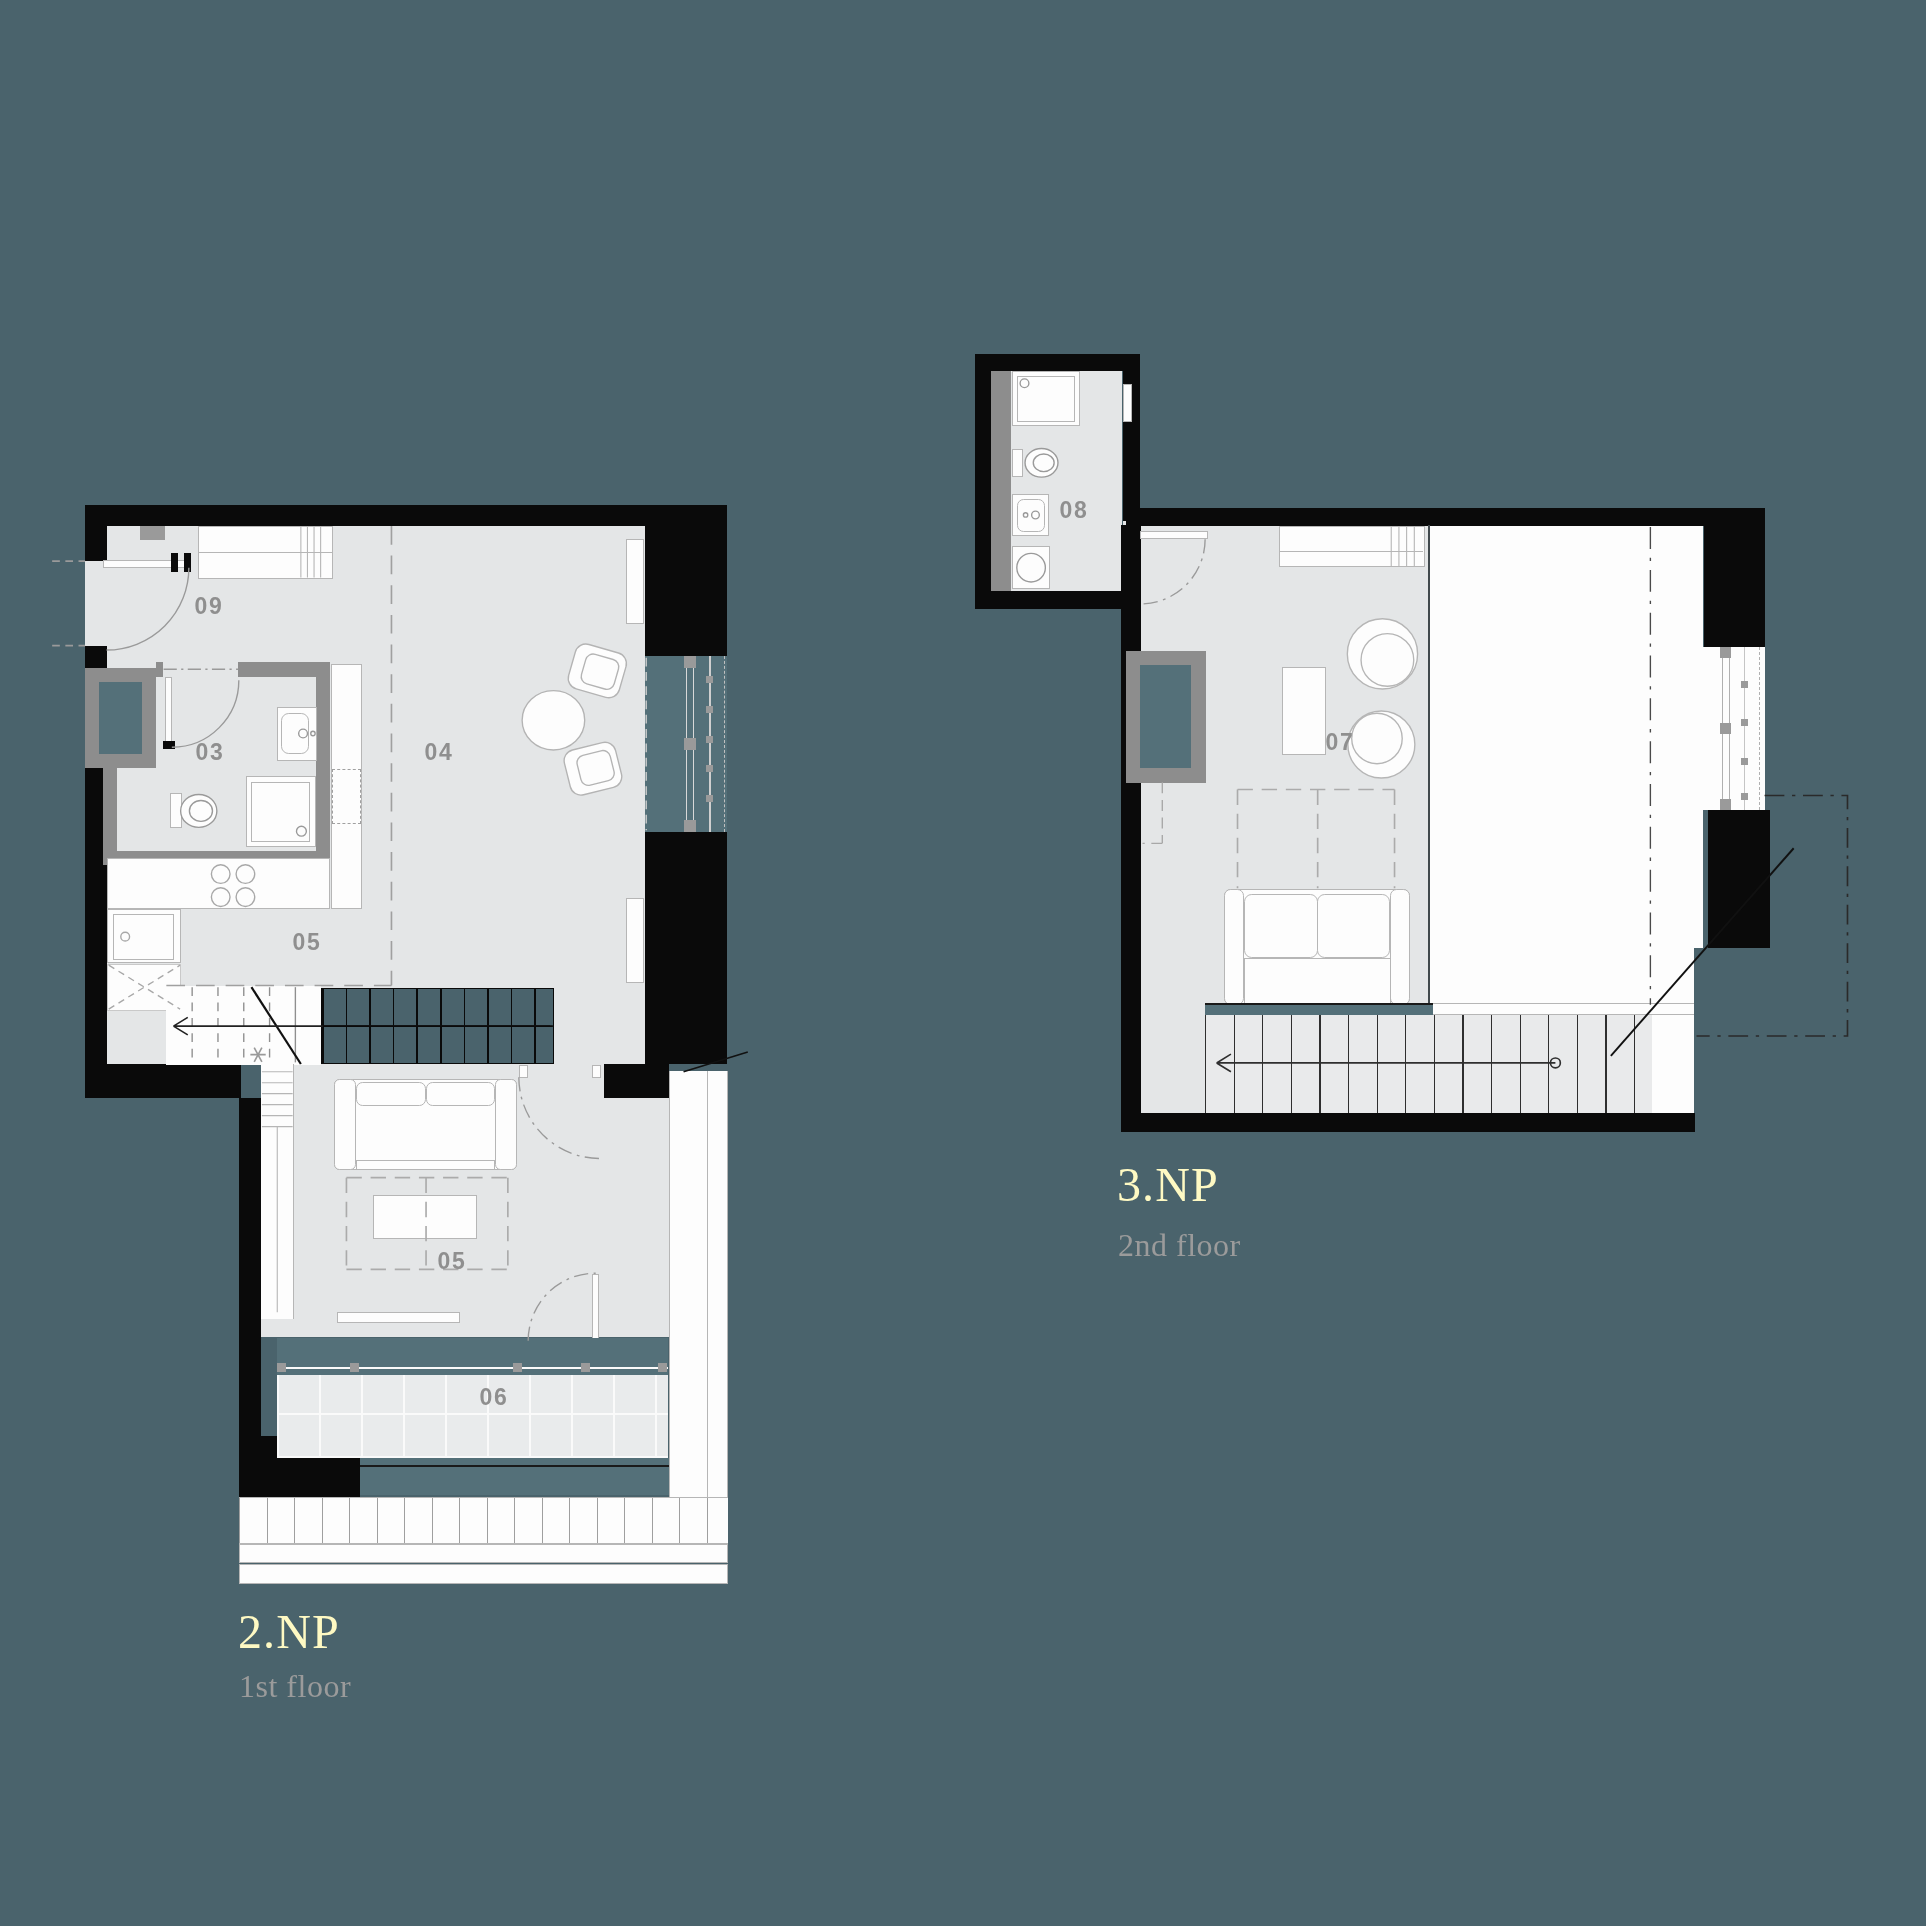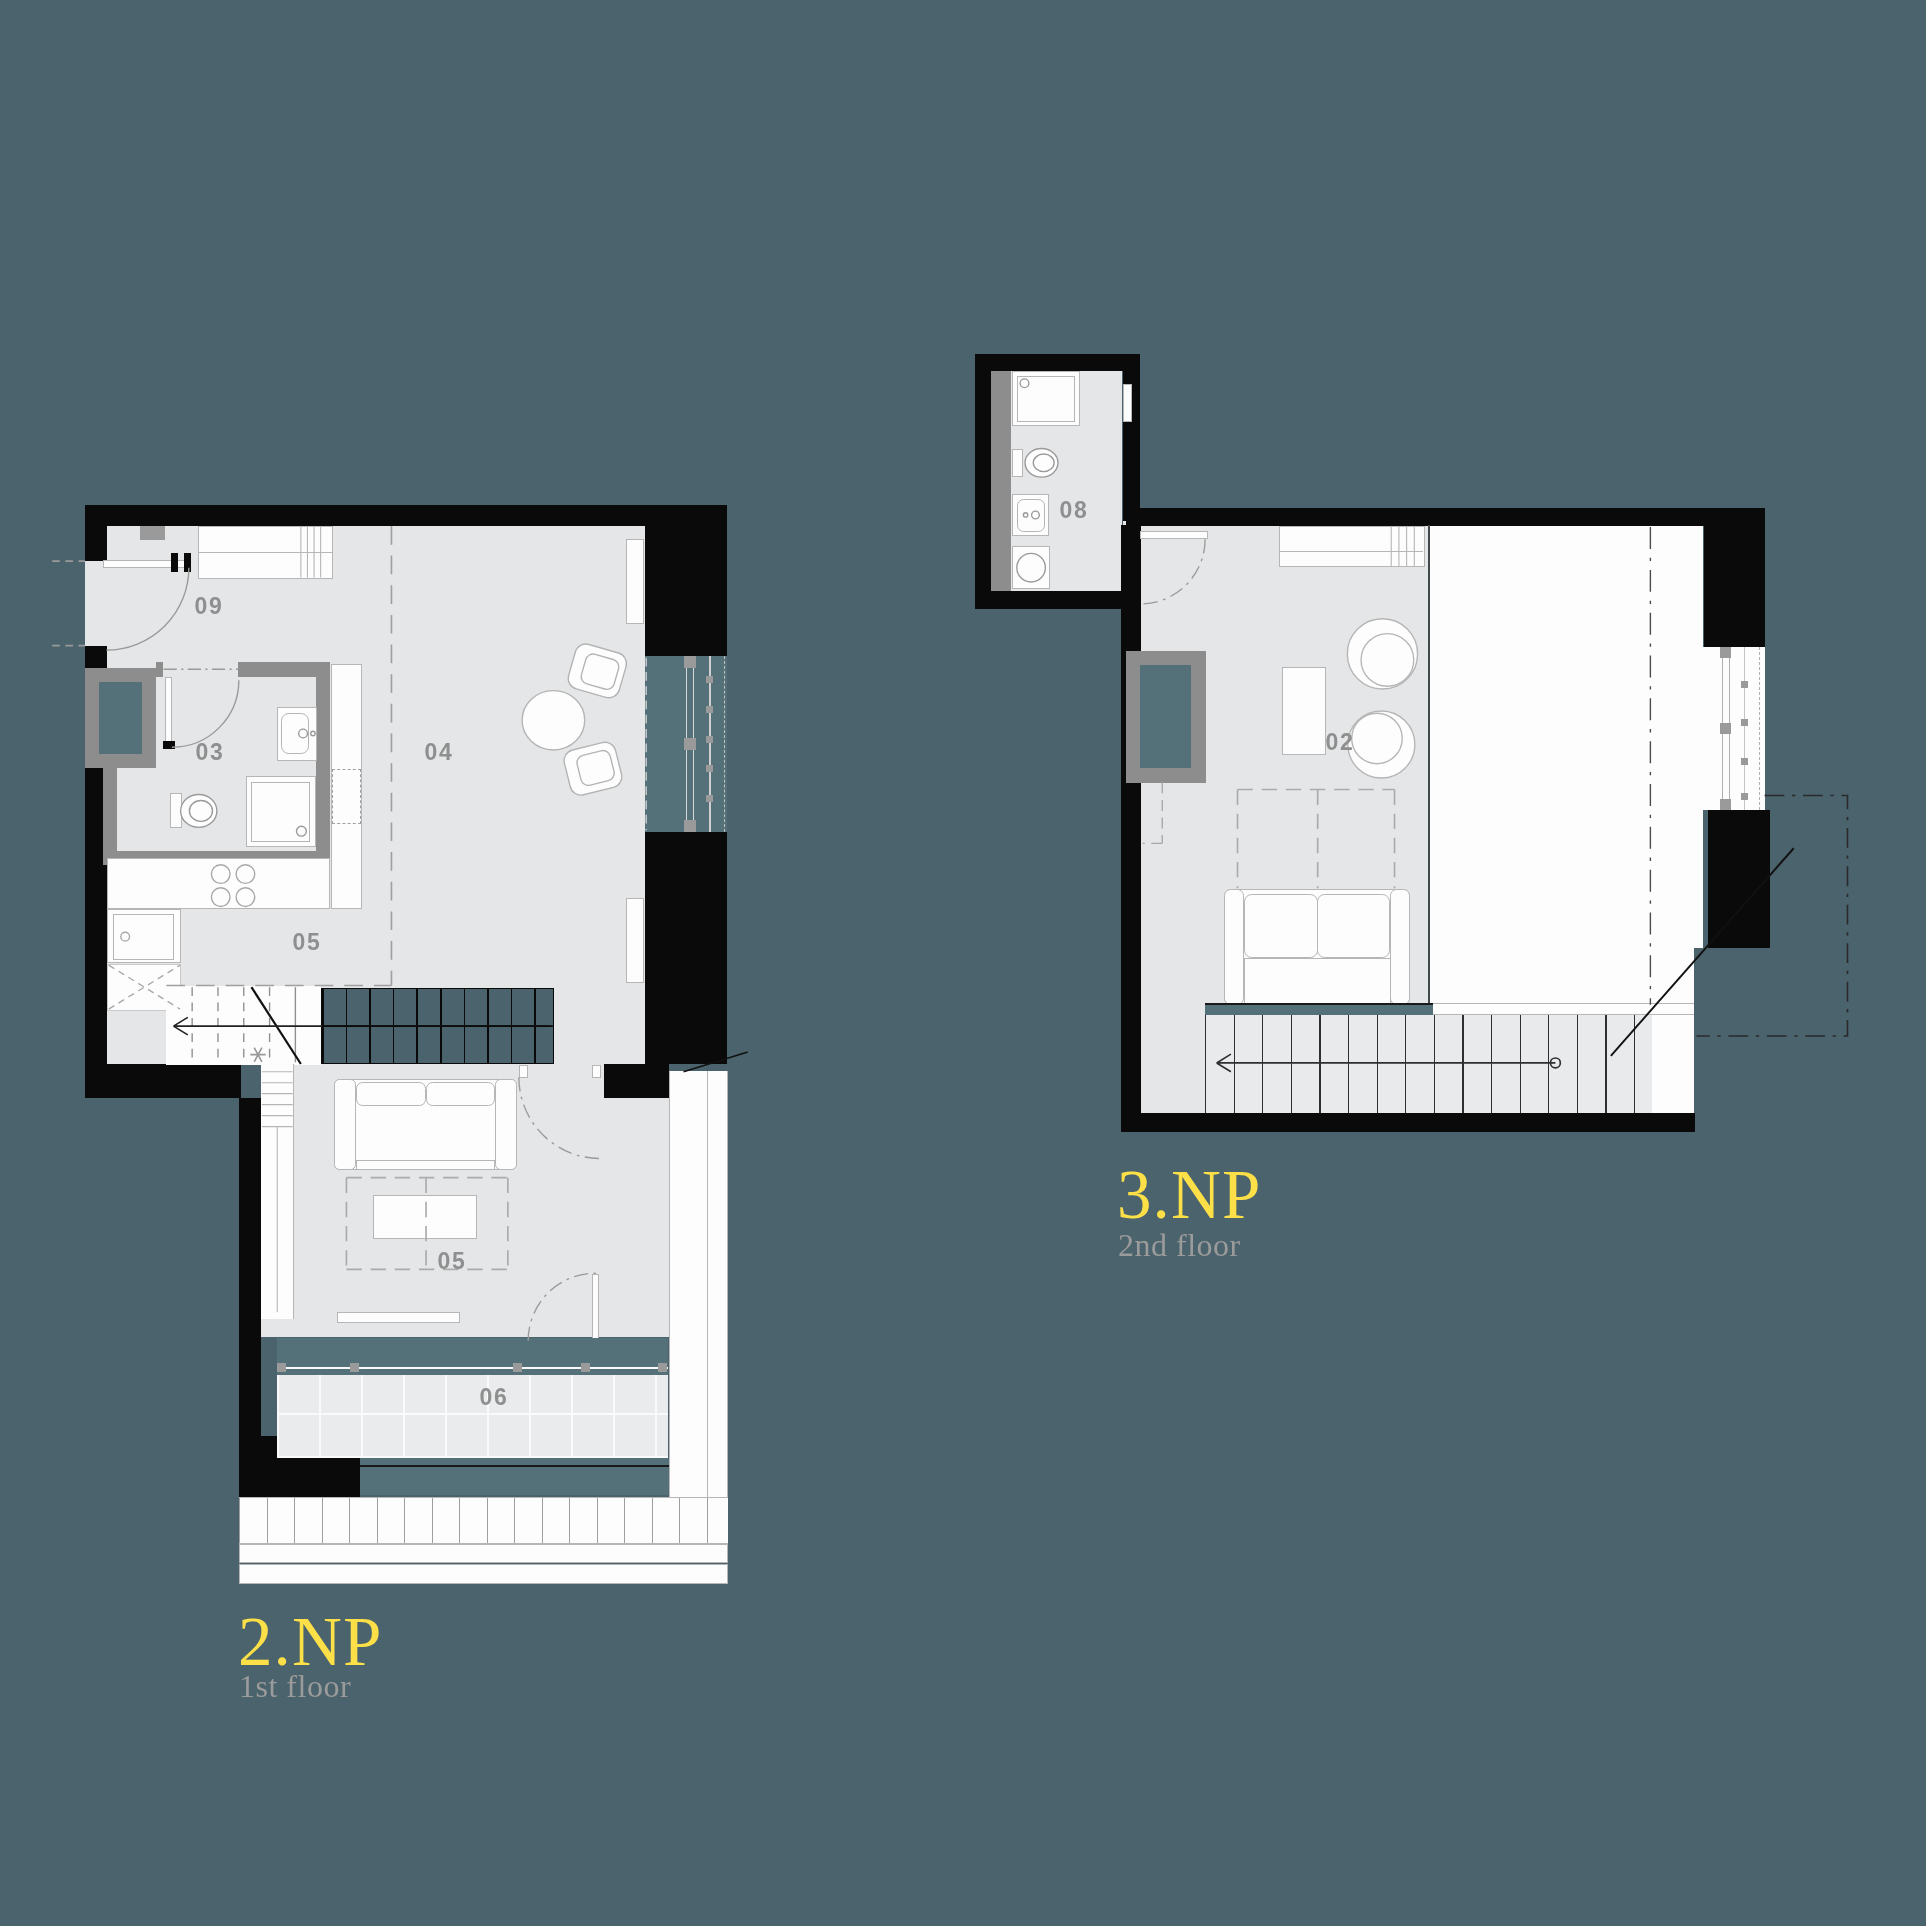--- a/index.html
+++ b/index.html
@@ -6,21 +6,21 @@
   body{width:1926px;height:1926px;position:relative;background:#4a636c;font-family:"Liberation Sans",sans-serif;overflow:hidden}
   .a{position:absolute;box-sizing:border-box}
   .w{background:#0a0a0a}
   .fl{background:#e4e6e7}
   .wfl{background:#fdfdfd}
   .wh{background:#fdfdfd;border:1.1px solid #b6b6b6}
   .gw{background:#8d8d8d}
   .gl{background:#547079}
   .bg{background:#4a636c}
   .rlabel{color:#8f8f8f;font-size:23px;font-weight:700;letter-spacing:1.6px;transform:translate(-50%,-50%);white-space:nowrap}
-  .ftitle{color:#fde047;font-family:"Liberation Serif","DejaVu Serif",serif;font-size:69px;line-height:1;letter-spacing:1.1px}
+  .ftitle{color:#fef9c3;font-family:"Liberation Serif","DejaVu Serif",serif;font-size:48px;line-height:1;letter-spacing:1.1px}
   .fsub{color:#9b9b9b;font-family:"Liberation Serif","DejaVu Serif",serif;font-size:32px;line-height:1;letter-spacing:0.5px}
   .tiles{background-color:#e9ebec;
     background-image:repeating-linear-gradient(90deg,#fafafa 0 1.6px,transparent 1.6px 42px),
                      repeating-linear-gradient(0deg,#fafafa 0 1.6px,transparent 1.6px 43px)}
   .deck{background-color:#fdfdfd;border-top:1.1px solid #b6b6b6;border-bottom:1.1px solid #b6b6b6;
     background-image:repeating-linear-gradient(90deg,#9f9f9f 0 1.1px,transparent 1.1px 27.5px)}
   .voidgrid{background-color:#4a636c;border:1.6px solid #0a0a0a;
     background-image:repeating-linear-gradient(90deg,#0a0a0a 0 1.6px,transparent 1.6px 23.6px)}
   .stairs{background-color:#e9eaeb;
     background-image:repeating-linear-gradient(90deg,#2f2f2f 0 1.1px,transparent 1.1px 28.6px)}
@@ -333,21 +333,21 @@
       <path d="M 1177,1198 V 1512"></path>
     </g>
   </svg>
 
   <div class="a rlabel" style="left:209px;top:606px">09</div>
   <div class="a rlabel" style="left:210px;top:752px">03</div>
   <div class="a rlabel" style="left:307px;top:942px">05</div>
   <div class="a rlabel" style="left:439px;top:752px">04</div>
   <div class="a rlabel" style="left:452px;top:1261px">05</div>
   <div class="a rlabel" style="left:494px;top:1397px">06</div>
-  <div class="a rlabel" style="left:1340px;top:742px">02</div>
+  <div class="a rlabel" style="left:1340px;top:742px">07</div>
   <div class="a rlabel" style="left:1074px;top:510px">08</div>
 
   <div class="a ftitle" style="left:238px;top:1608px">2.NP</div>
   <div class="a fsub" style="left:239px;top:1670px">1st floor</div>
   <div class="a ftitle" style="left:1117px;top:1161px">3.NP</div>
   <div class="a fsub" style="left:1118px;top:1229px">2nd floor</div>
 
 </div>
 
 

